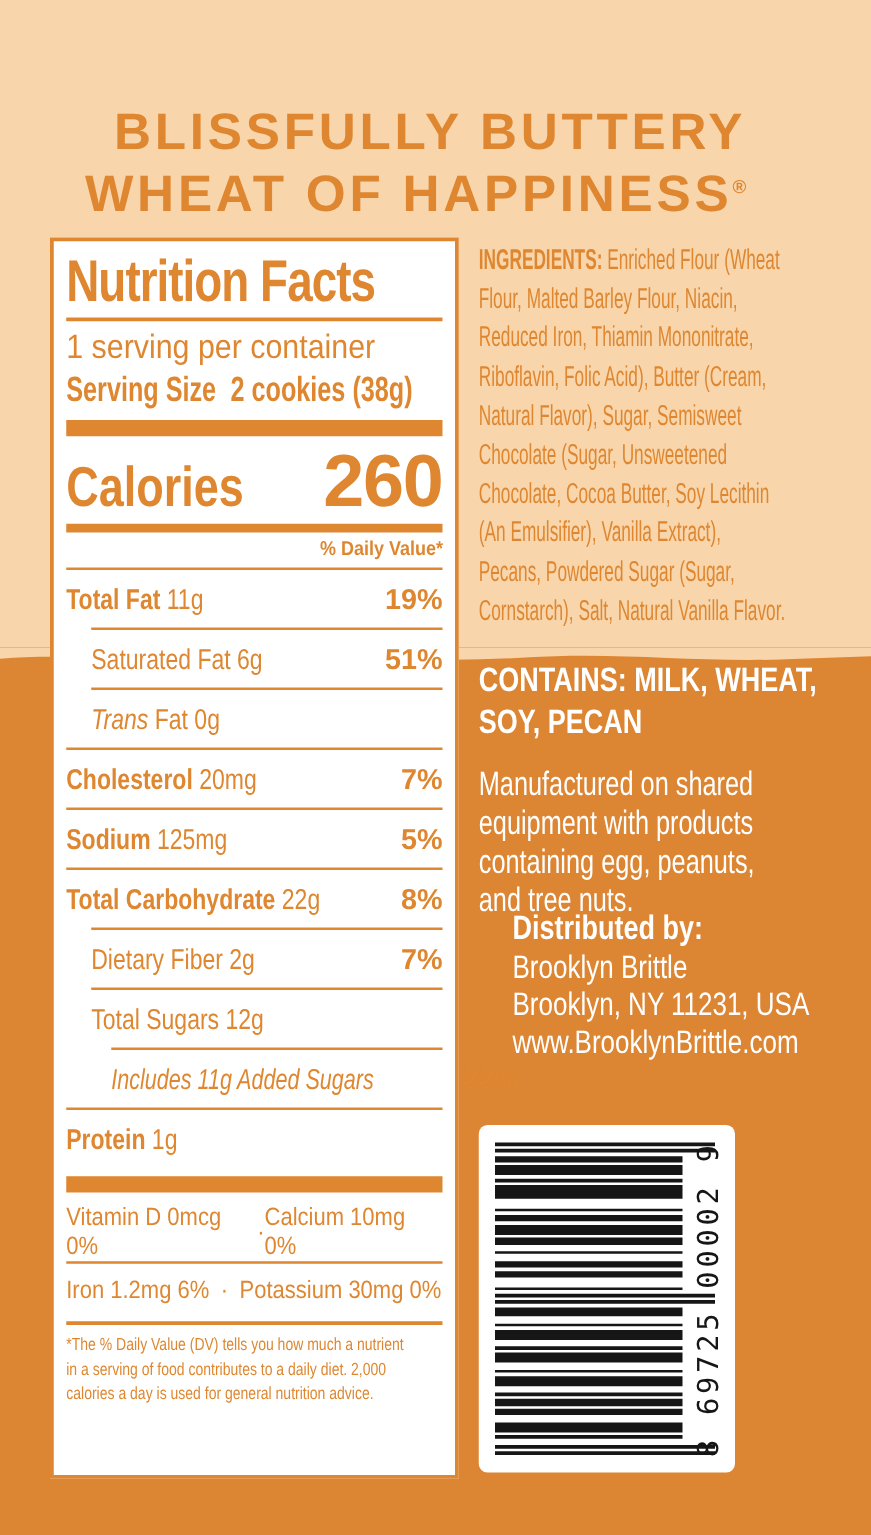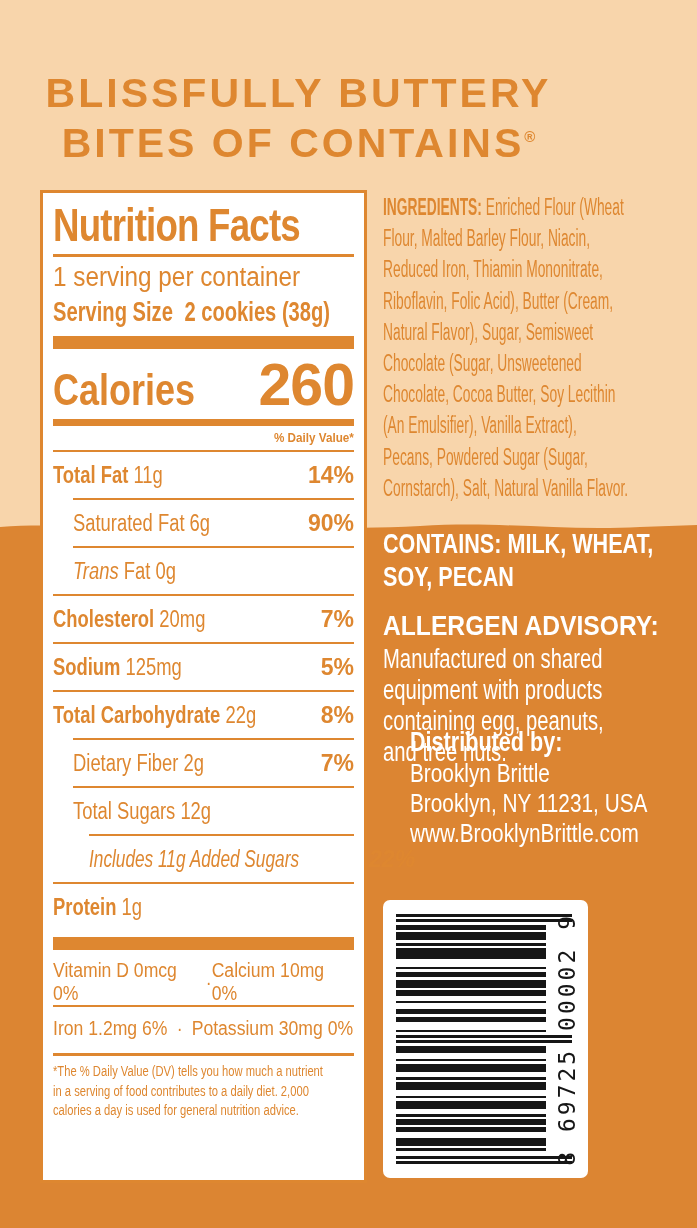--- a/index.html
+++ b/index.html
@@ -15,22 +15,22 @@
     font-family:"Liberation Sans",sans-serif;
     background:var(--orange);
     position:relative;
     overflow:hidden;
   }
   
   .bg-top{position:absolute;left:0;top:0;width:697px;height:518px;background:var(--peach);}
   .bg-tear{position:absolute;left:0;top:518px;width:697px;height:16px;display:block;}
   
   .headline{
-    position:absolute;left:0;top:68px;width:597px;
-    text-align:center;color:var(--otext);
+    position:absolute;left:0;top:80px;width:597px;
+    text-align:right;color:var(--otext);
     font-weight:bold;font-size:41px;line-height:1.22;letter-spacing:3px;
   }
   .headline sup{font-size:15px;letter-spacing:0;vertical-align:super;}
   
   .cx{display:inline-block;white-space:nowrap;transform-origin:0 50%;} .cx72{transform:scaleX(.72);} .cx75{transform:scaleX(.75);}
   .cx78{transform:scaleX(.78);} .cx80{transform:scaleX(.80);} .cx85{transform:scaleX(.85);}
   .cx88{transform:scaleX(.88);} .cx90{transform:scaleX(.90);}
   .cxr{transform-origin:100% 50%;}
   .blk{white-space:pre;transform-origin:0 0;display:block;}
   
@@ -46,21 +46,21 @@
   .bar7{height:7px;background:var(--otext);margin:4px 0 4px 0;}
   .hline{height:2px;background:var(--otext);}
   .ml20{margin-left:20px;} .ml36{margin-left:36px;}
   .nf-serv1{font-size:27px;line-height:1.22;}
   .nf-serv2{font-size:28px;font-weight:bold;line-height:1.25;}
   .nf-serv2 .gap{display:inline-block;width:16px;}
   .nf-aps{font-size:18px;font-weight:bold;line-height:1.2;margin-top:2px;}
   .nf-cal{display:flex;justify-content:space-between;align-items:flex-end;margin-top:-2px;}
   .nf-cal-label{font-weight:bold;font-size:45px;line-height:1.1;}
   .nf-cal-value{font-weight:bold;font-size:59px;line-height:1.0;letter-spacing:-1px;}
-  .nf-dvh{text-align:right;font-weight:bold;font-size:13px;line-height:1.3;margin:2px 0 4px 0;}
+  .nf-dvh{text-align:right;font-weight:bold;font-size:16px;line-height:1.3;margin:2px 0 4px 0;}
   .nf-row{display:flex;justify-content:space-between;align-items:center;min-height:46px;font-size:23px;}
   .nf-row .dv{font-weight:bold;}
   .nf-row .b{font-weight:bold;}
   .nf-row .it{font-style:italic;}
   .in1{padding-left:20px;} .in2{padding-left:36px;font-style:italic;}
   .vrow{width:341px;display:flex;justify-content:space-between;align-items:center;
         transform:scaleX(.88);transform-origin:0 50%;font-size:20px;min-height:42px;}
   .fnote{width:376px;transform:scaleX(.8);transform-origin:0 0;
          font-size:14px;line-height:19.5px;white-space:pre;margin-top:6px;}
   
@@ -92,45 +92,45 @@
 </head>
 <body>
 
 <div class="bg-top"></div>
 <svg class="bg-tear" viewBox="0 0 697 16" preserveAspectRatio="none">
   <path d="M0,9 C60,4 120,13 200,9 C280,5 340,13 420,8 C500,3 560,13 640,9 L697,7 L697,0 L0,0 Z" fill="#F8D5AB"></path>
 </svg>
 
 <div class="headline">
   <div>BLISSFULLY BUTTERY</div>
-  <div><span>BITES OF CONTAINS</span><sup>®</sup></div>
+  <div><span>WHEAT OF HAPPINESS</span><sup>®</sup></div>
 </div>
 
 <div class="nf">
   <div><span class="cx cx78 nf-title">Nutrition Facts</span></div>
   <div class="hr2"></div>
   <div class="nf-serv1"><span class="cx cx90">1 serving per container</span></div>
   <div class="nf-serv2"><span class="cx cx72"><span>Serving Size</span><span class="gap"></span><span>2 cookies (38g)</span></span></div>
   <div class="bar12"></div>
   <div class="nf-cal">
     <span class="nf-cal-label"><span class="cx cx80">Calories</span></span>
     <span class="nf-cal-value">260</span>
   </div>
   <div class="bar7"></div>
   <div class="nf-dvh"><span class="cx cxr cx90">% Daily Value*</span></div>
   <div class="hline"></div>
 
   <div class="nf-row">
     <span class="cx cx80"><span class="b">Total Fat</span><span> 11g</span></span>
-    <span class="dv">14%</span>
+    <span class="dv">19%</span>
   </div>
   <div class="hline ml20"></div>
   <div class="nf-row in1">
     <span class="cx cx80"><span>Saturated Fat 6g</span></span>
-    <span class="dv">90%</span>
+    <span class="dv">51%</span>
   </div>
   <div class="hline ml20"></div>
   <div class="nf-row in1">
     <span class="cx cx80"><span class="it">Trans</span><span> Fat 0g</span></span>
     <span class="dv"></span>
   </div>
   <div class="hline"></div>
   <div class="nf-row">
     <span class="cx cx80"><span class="b">Cholesterol</span><span> 20mg</span></span>
     <span class="dv">7%</span>
@@ -196,21 +196,20 @@
   <div class="ing-line">Pecans, Powdered Sugar (Sugar,</div>
   <div class="ing-line">Cornstarch), Salt, Natural Vanilla Flavor.</div>
 </div>
 
 <div class="contains">
   <span class="blk cx80">CONTAINS: MILK, WHEAT,
 SOY, PECAN</span>
 </div>
 
 <div class="allergen">
-  <div class="allergen-title"><span class="cx cx88">ALLERGEN ADVISORY:</span></div>
   <div class="allergen-body">
       <span class="blk cx75">Manufactured on shared
 equipment with products
 containing egg, peanuts,
 and tree nuts.</span>
     </div>
 </div>
 
 <div class="dist">
   <div class="dist-title"><span class="cx cx80">Distributed by:</span></div>

